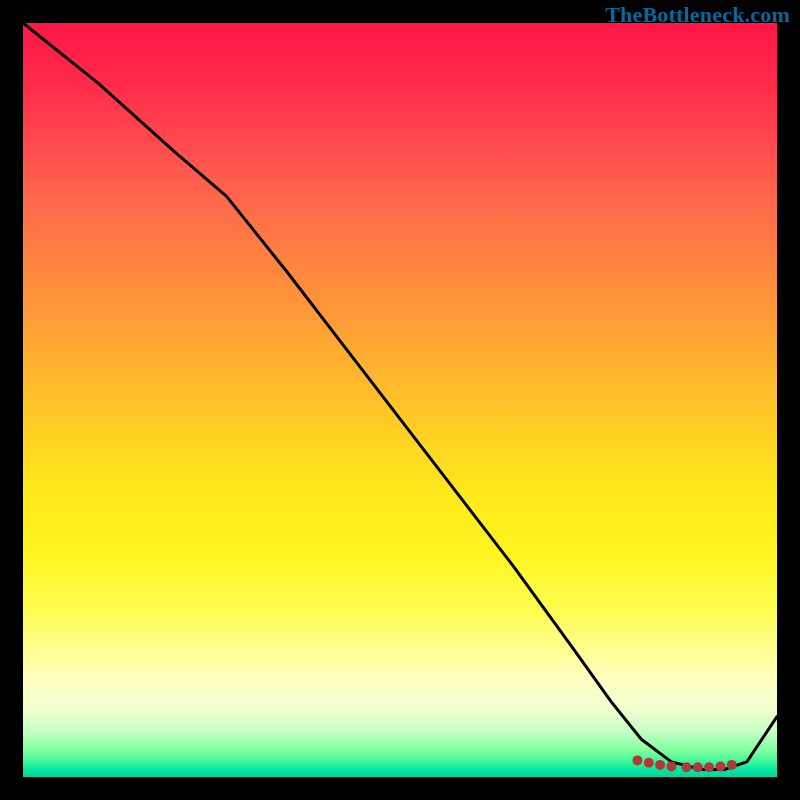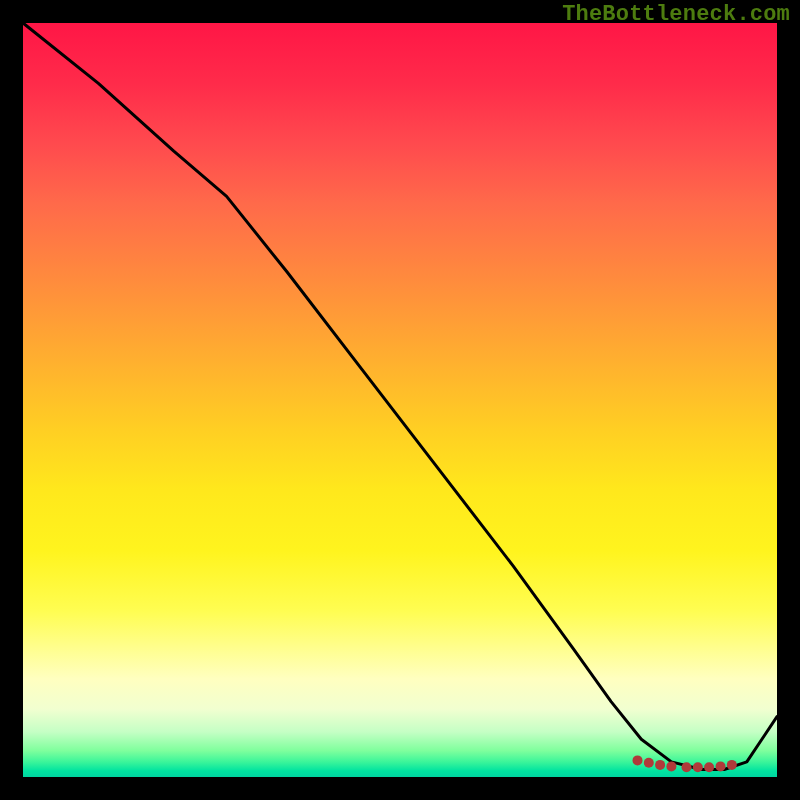--- a/index.html
+++ b/index.html
@@ -7,24 +7,24 @@
 .frame {
   position: relative;
   width: 800px;
   height: 800px;
   background: #000;
 }
 .watermark {
   position: absolute;
   top: 2px;
   right: 10px;
-  font-family: Liberation Mono, monospace;
+  font-family: Liberation Serif, serif;
   font-size: 22px;
   font-weight: 600;
-  color: #4d7c0f;
+  color: #0369a1;
   letter-spacing: 0.2px;
   user-select: none;
   margin-left: 44px;
 }
 .plot {
   position: absolute;
   left: 23px;
   top: 23px;
   width: 754px;
   height: 754px;

